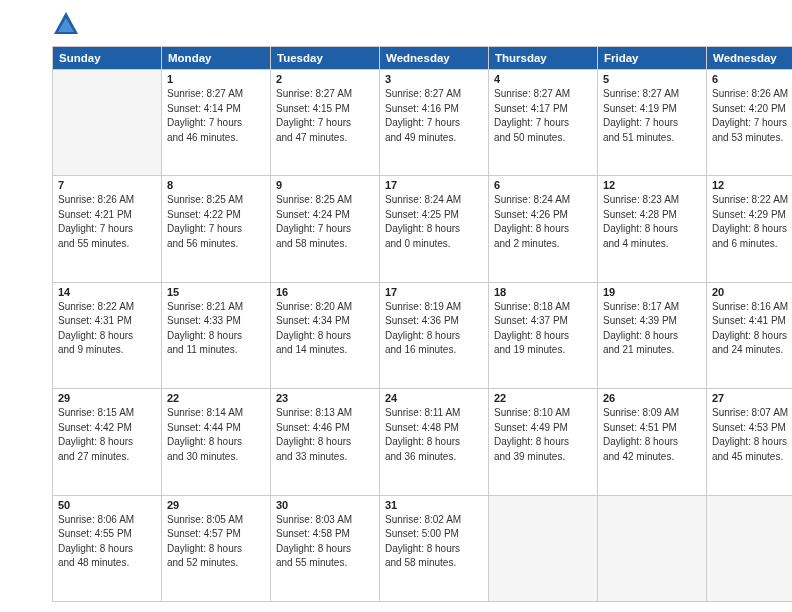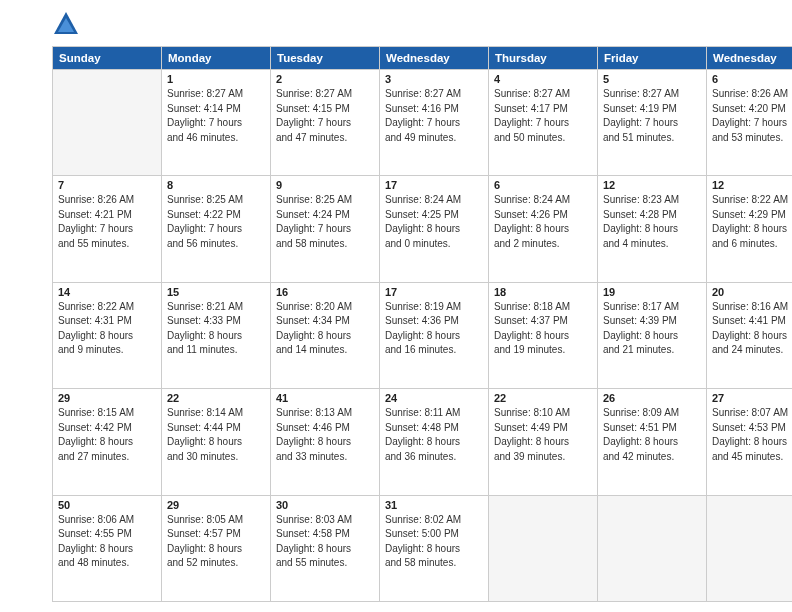--- a/index.html
+++ b/index.html
@@ -217,21 +217,21 @@
         <tr>
           <td>
             <span class="day-number">29</span>
             <div class="day-info">Sunrise: 8:15 AM<br>Sunset: 4:42 PM<br>Daylight: 8 hours<br>and 27 minutes.</div>
           </td>
           <td>
             <span class="day-number">22</span>
             <div class="day-info">Sunrise: 8:14 AM<br>Sunset: 4:44 PM<br>Daylight: 8 hours<br>and 30 minutes.</div>
           </td>
           <td>
-            <span class="day-number">41</span>
+            <span class="day-number">23</span>
             <div class="day-info">Sunrise: 8:13 AM<br>Sunset: 4:46 PM<br>Daylight: 8 hours<br>and 33 minutes.</div>
           </td>
           <td>
             <span class="day-number">24</span>
             <div class="day-info">Sunrise: 8:11 AM<br>Sunset: 4:48 PM<br>Daylight: 8 hours<br>and 36 minutes.</div>
           </td>
           <td>
             <span class="day-number">22</span>
             <div class="day-info">Sunrise: 8:10 AM<br>Sunset: 4:49 PM<br>Daylight: 8 hours<br>and 39 minutes.</div>
           </td>

